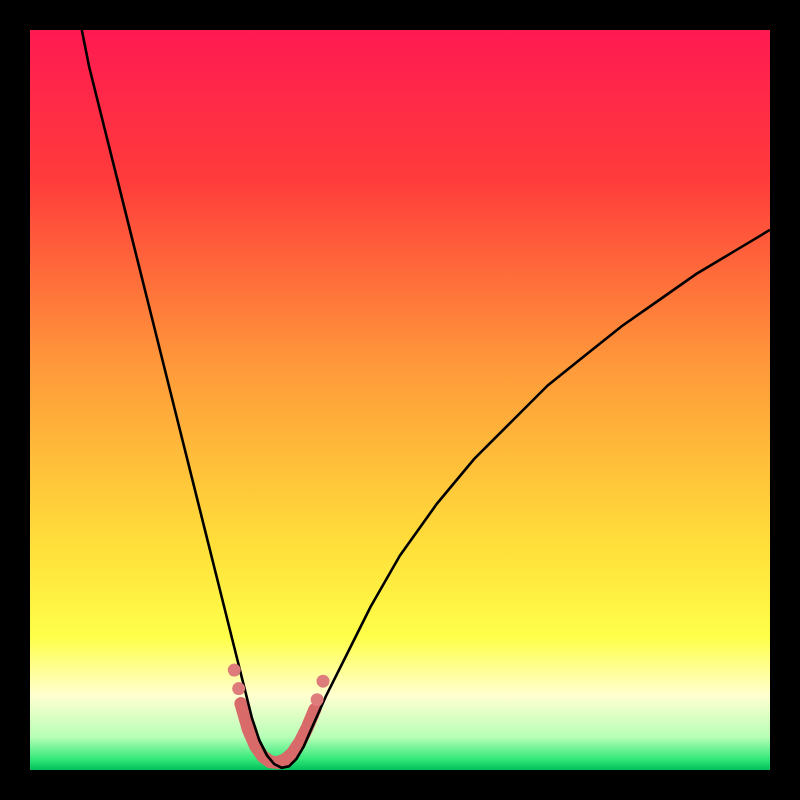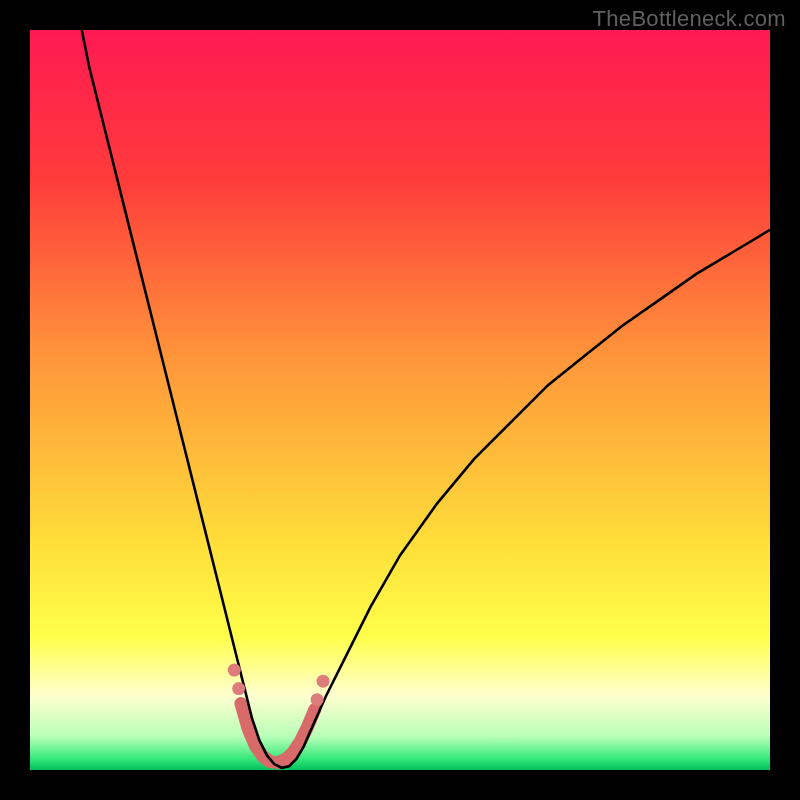--- a/index.html
+++ b/index.html
@@ -35,21 +35,20 @@
     letter-spacing: 0.3px;
     z-index: 10;
   }
   svg { display: block; }
 </style>
 </head>
 <body>
 
 <div class="frame">
 
-  <div class="watermark">TheBottleneck.com</div>
 
   <div class="plot-area">
     <svg id="chart-svg" width="740" height="740" viewBox="0 0 740 740">
       <defs>
         <linearGradient id="bg-grad" x1="0" y1="0" x2="0" y2="1">
             <stop offset="0%" stop-color="#ff1a52"></stop>
             <stop offset="20%" stop-color="#ff3b3b"></stop>
             <stop offset="45%" stop-color="#ff983a"></stop>
             <stop offset="70%" stop-color="#ffe03a"></stop>
             <stop offset="82%" stop-color="#ffff4a"></stop>

